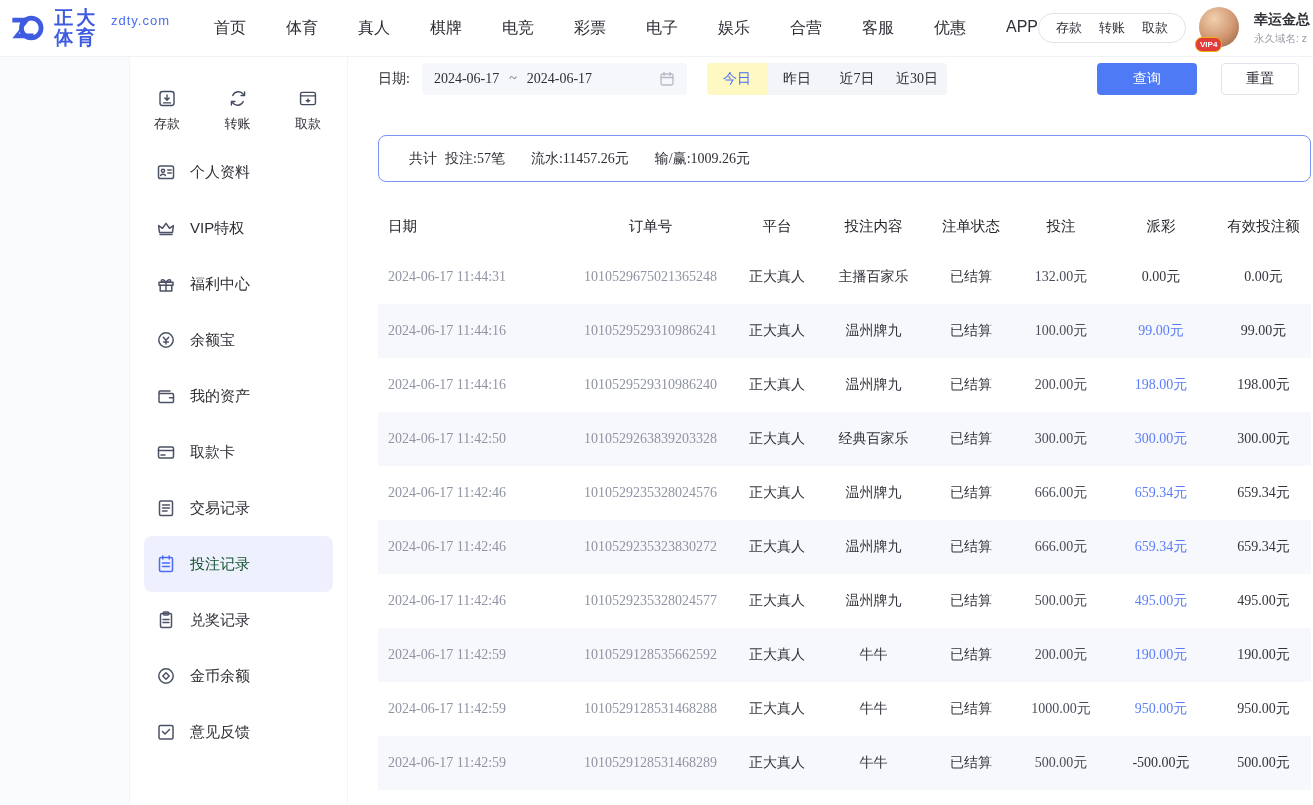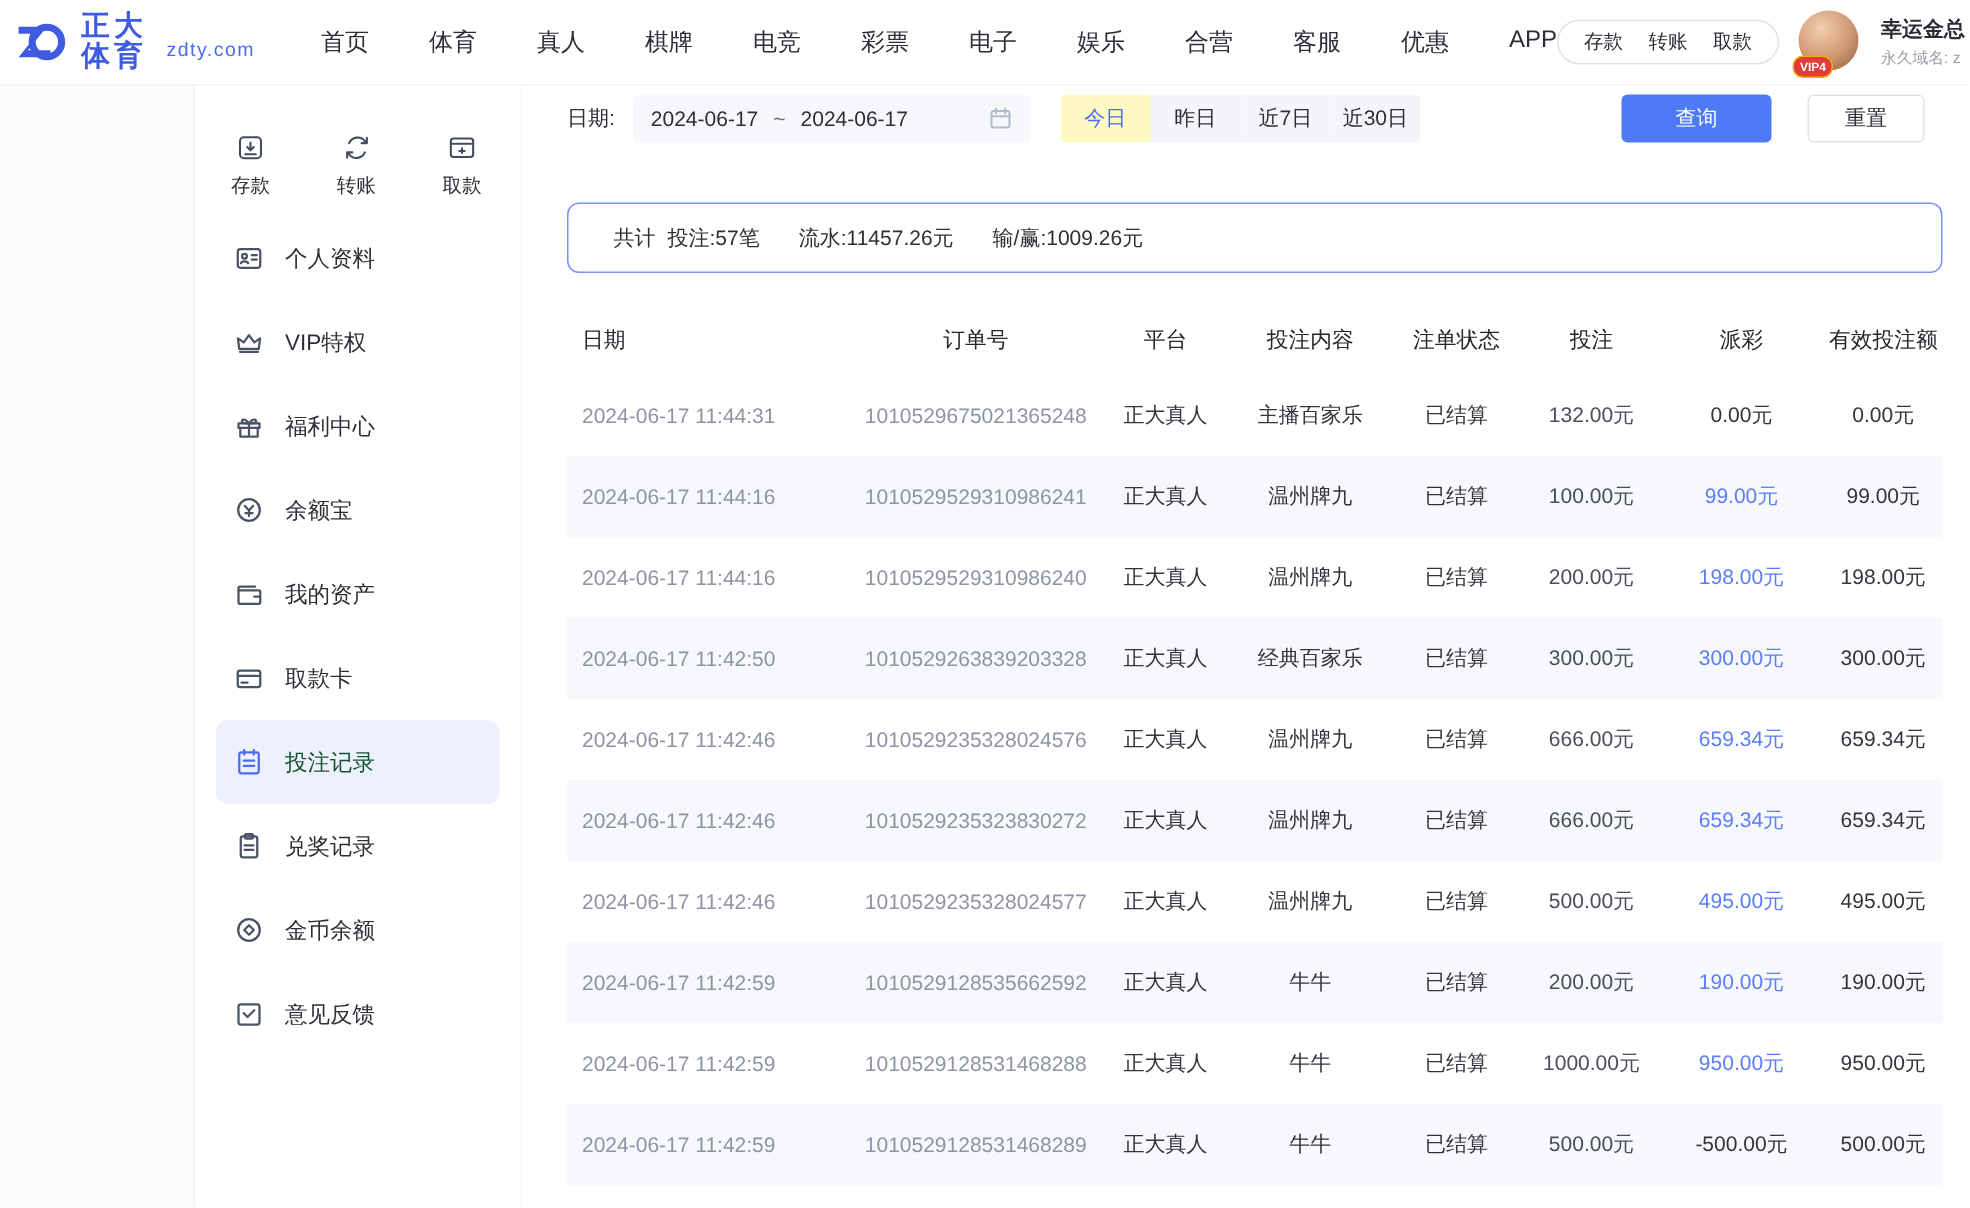--- a/index.html
+++ b/index.html
@@ -7,21 +7,21 @@
     font-family:"Liberation Sans","DejaVu Sans",sans-serif;color:#2e2f36;}
   a{text-decoration:none;color:inherit;}
   svg{display:block;}
 
   
   .topbar{height:57px;display:flex;align-items:center;padding:0 8px 0 10px;
     border-bottom:1px solid #f1f2f5;background:#fff;}
   .logo{display:flex;align-items:center;gap:8px;min-width:160px;cursor:pointer;}
   .logo-text{display:flex;flex-direction:row;line-height:1.05;}
   .logo-title{color:#3f5ce0;font-size:19px;font-weight:bold;letter-spacing:3px;}
-  .logo-domain{color:#4a6cf0;font-size:13px;letter-spacing:1px;margin-top:18px;}
+  .logo-domain{color:#4a6cf0;font-size:13px;letter-spacing:1px;margin-top:6px;}
   .topnav{display:flex;gap:40px;margin-left:44px;}
   .navitem{font-size:16px;color:#2e2f36;cursor:pointer;white-space:nowrap;}
   .top-right{margin-left:auto;display:flex;align-items:center;gap:13px;}
   .pill{display:flex;align-items:center;gap:17px;border:1px solid #e2e3ea;
     border-radius:17px;height:30px;padding:0 17px;}
   .pill .plink{font-size:13px;color:#2e2f36;cursor:pointer;white-space:nowrap;}
   .avatar-wrap{position:relative;width:42px;height:42px;flex:0 0 auto;cursor:pointer;}
   .avatar{width:40px;height:40px;border-radius:50%;
     background:radial-gradient(circle at 38% 30%,#f2cfae,#cf9670 55%,#8a5a3c);}
   .vip-badge{position:absolute;left:-4px;bottom:-3px;background:#e23b3b;color:#fff;
@@ -41,21 +41,21 @@
   .menu{margin-top:11px;padding:0 14px;}
   .side-item{height:56px;display:flex;align-items:center;gap:14px;padding:0 10px 0 12px;
     border-radius:8px;font-size:15px;color:#2e2f36;cursor:pointer;}
   .side-item svg{width:20px;height:20px;color:#4c5265;flex:0 0 auto;}
   .side-item.active{background:#eef1fd;color:#14532d;}
   .side-item.active svg{color:#4a6cf2;}
   .badge{margin-left:16px;min-width:18px;height:18px;border-radius:9px;background:#4a8cf5;
     color:#fff;font-size:12px;display:flex;align-items:center;justify-content:center;padding:0 4px;}
 
   
-  .main{flex:1;padding:6px 18px 0 30px;background:#fff;overflow:hidden;}
+  .main{flex:1;padding:6px 2px 0 30px;background:#fff;overflow:hidden;font-family:Liberation Serif, serif;}
   .filter-row{display:flex;align-items:center;height:32px;}
   .date-label{font-size:14px;color:#2e2f36;margin-right:12px;}
   .date-box{display:flex;align-items:center;gap:10px;width:265px;height:32px;background:#f6f7fa;
     border-radius:4px;padding:0 12px;font-size:14px;color:#2e2f36;cursor:pointer;}
   .date-box .sep{color:#6a6e7a;}
   .cal-icon{margin-left:auto;color:#b6bac6;}
   .ranges{display:flex;margin-left:20px;border-radius:4px;overflow:hidden;}
   .range-btn{min-width:60px;height:32px;border:none;background:#f4f5f8;font-size:14px;
     color:#2e2f36;cursor:pointer;font-family:inherit;padding:0 8px;}
   .range-btn.active{background:#fef9c3;color:#4a6cf2;}
@@ -192,20 +192,27 @@
         </svg>
         <span>我的资产</span>
       </div>
       <div class="side-item">
         <svg viewBox="0 0 20 20" fill="none" stroke="currentColor" stroke-width="1.5" stroke-linecap="round" stroke-linejoin="round">
           <rect x="2.5" y="5" width="15" height="11" rx="1.5"></rect>
             <path d="M2.5 8.5h15M5 13h4"></path>
         </svg>
         <span>取款卡</span>
       </div>
+      <div class="side-item">
+        <svg viewBox="0 0 20 20" fill="none" stroke="currentColor" stroke-width="1.5" stroke-linecap="round" stroke-linejoin="round">
+          <rect x="3.5" y="3" width="13" height="14.5" rx="1.5"></rect>
+            <path d="M6.5 7h7M6.5 10h7M6.5 13h4.5"></path>
+        </svg>
+        <span>交易记录</span>
+      </div>
       <div class="side-item active">
         <svg viewBox="0 0 20 20" fill="none" stroke="currentColor" stroke-width="1.5" stroke-linecap="round" stroke-linejoin="round">
           <rect x="3.5" y="3.5" width="13" height="14" rx="1.5"></rect>
             <path d="M6.8 2v3M13.2 2v3M6.5 9h7M6.5 12.5h7"></path>
         </svg>
         <span>投注记录</span>
       </div>
       <div class="side-item">
         <svg viewBox="0 0 20 20" fill="none" stroke="currentColor" stroke-width="1.5" stroke-linecap="round" stroke-linejoin="round">
           <rect x="4.5" y="3.5" width="11" height="14" rx="1.5"></rect>

